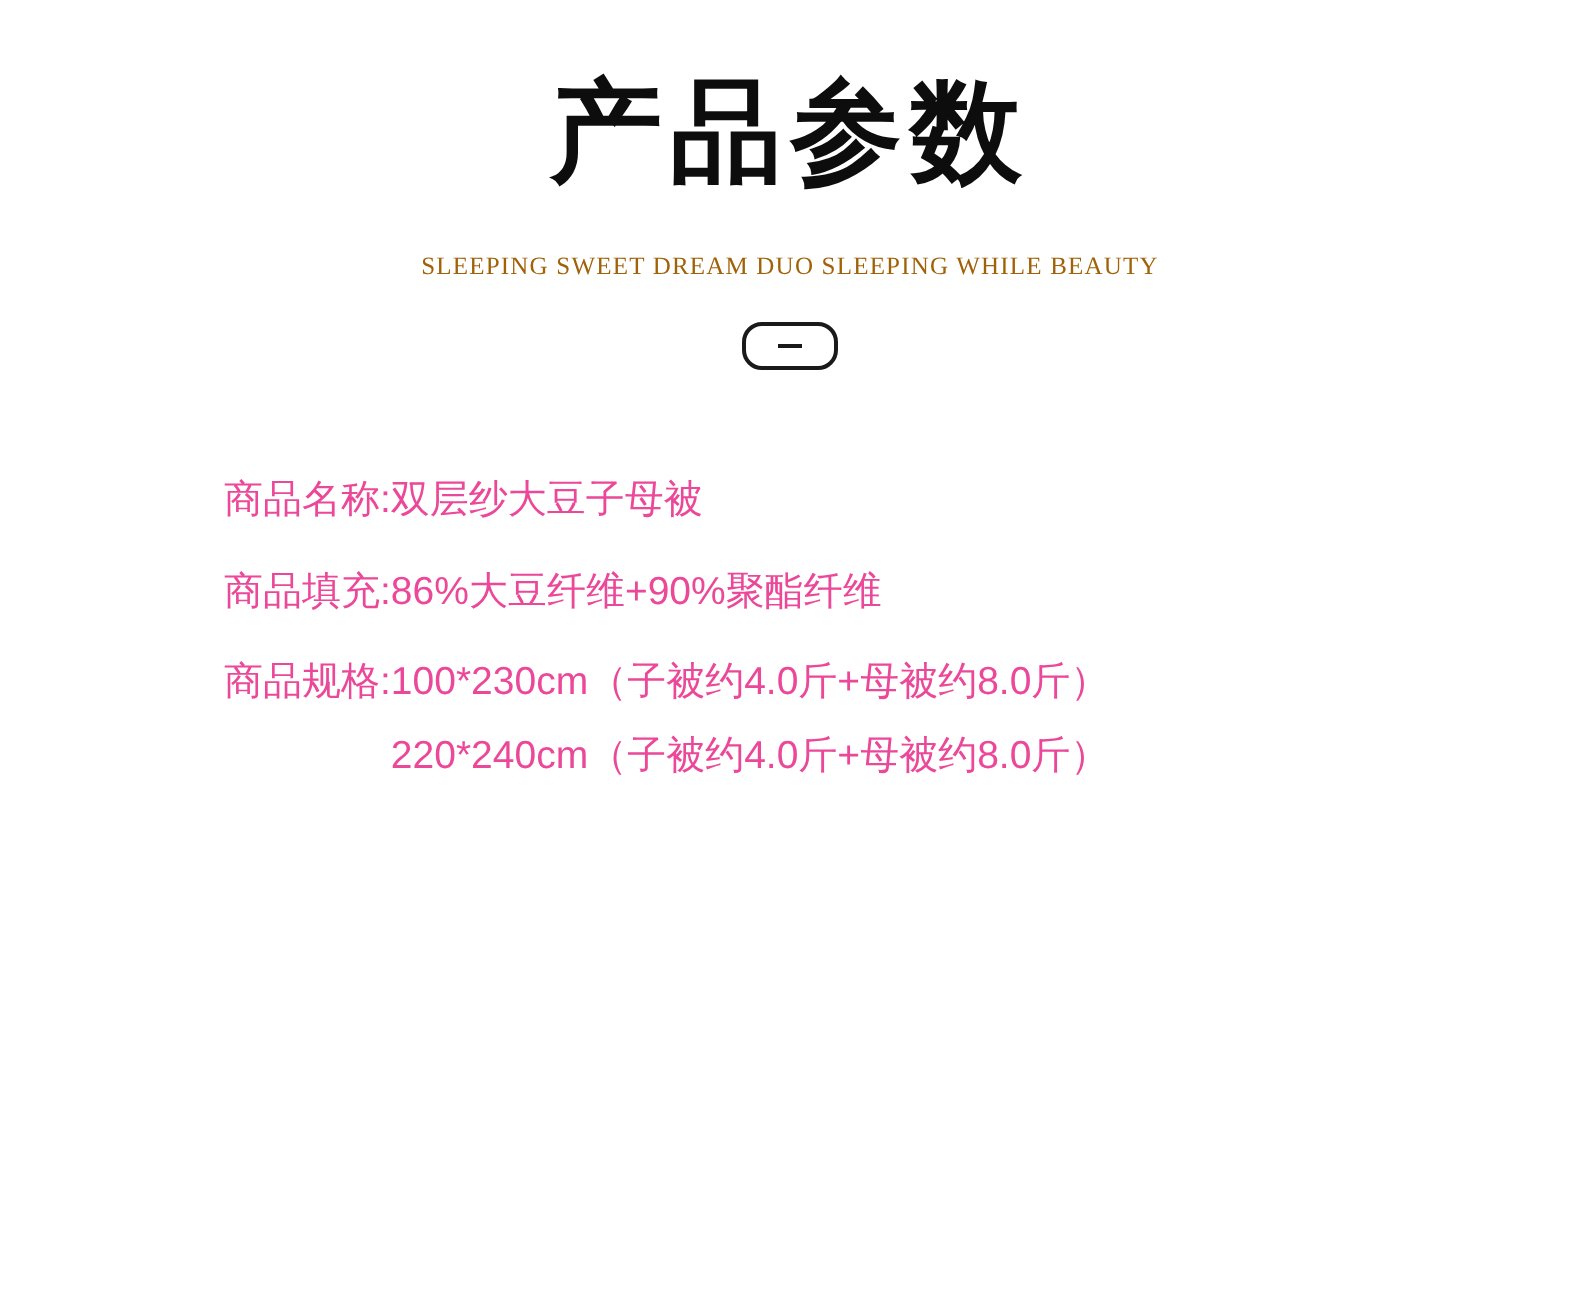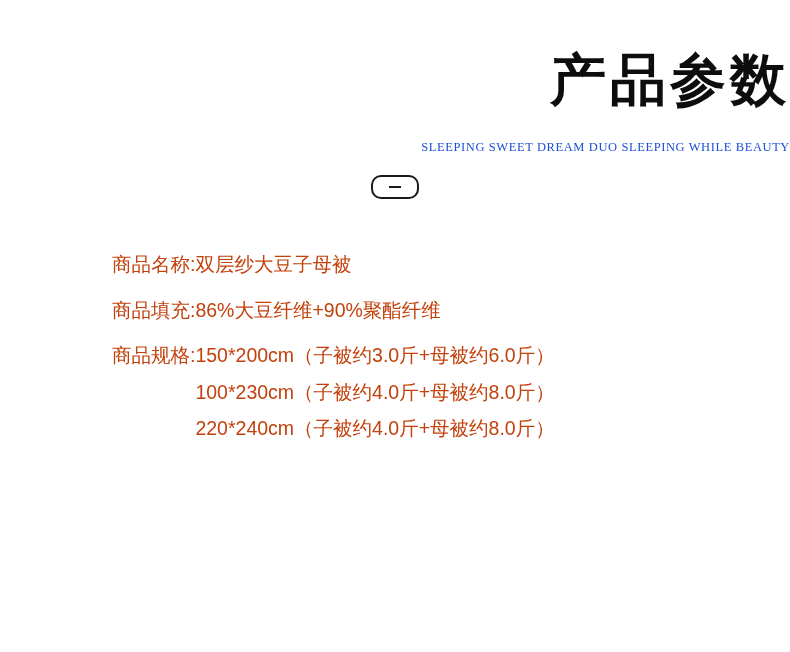--- a/index.html
+++ b/index.html
@@ -14,37 +14,37 @@
     color: #111111;
     overflow: hidden;
   }
   .page {
     position: relative;
     width: 790px;
     height: 652px;
     box-sizing: border-box;
   }
   .header {
-    text-align: right;
-    padding-top: 48px;
+    text-align: center;
+    padding-top: 34px;
   }
   .main-title {
     font-size: 56px;
     font-weight: bold;
     letter-spacing: 4px;
     color: #0d0d0d;
     line-height: 1.15;
     margin: 0;
     font-family: "Liberation Sans", "DejaVu Sans", sans-serif;
   }
   .subtitle {
     margin-top: 28px;
     font-size: 12.5px;
     letter-spacing: 0.6px;
-    color: #1d4ed8;
+    color: #a16207;
     font-family: "Liberation Serif", serif;
   }
   .pill-wrap {
     margin-top: 20px;
     display: flex;
     justify-content: center;
   }
   .pill {
     width: 44px;
     height: 20px;
@@ -56,21 +56,21 @@
   }
   .pill-dash {
     width: 12px;
     height: 2px;
     background: #1a1a1a;
   }
   .specs {
     margin-top: 56px;
     padding-left: 112px;
     font-size: 19.5px;
-    color: #c2410c;
+    color: #ec4899;
     line-height: 1.0;
   }
   .spec-row {
     display: flex;
     align-items: flex-start;
     margin-bottom: 26px;
   }
   .spec-label {
     white-space: nowrap;
     font-weight: normal;
@@ -119,21 +119,20 @@
 
 
     <div class="spec-row">
       <span class="spec-label">商品填充:</span>
       <span class="spec-value">86%大豆纤维+90%聚酯纤维</span>
     </div>
 
     <div class="spec-row-multi">
       <span class="spec-label">商品规格:</span>
       <span class="spec-values">
-        <span class="spec-value">150*200cm（子被约3.0斤+母被约6.0斤）</span>
         <span class="spec-value">100*230cm（子被约4.0斤+母被约8.0斤）</span>
         <span class="spec-value">220*240cm（子被约4.0斤+母被约8.0斤）</span>
       </span>
     </div>
 
   </div>
 
 </div>
 
 </body></html>

